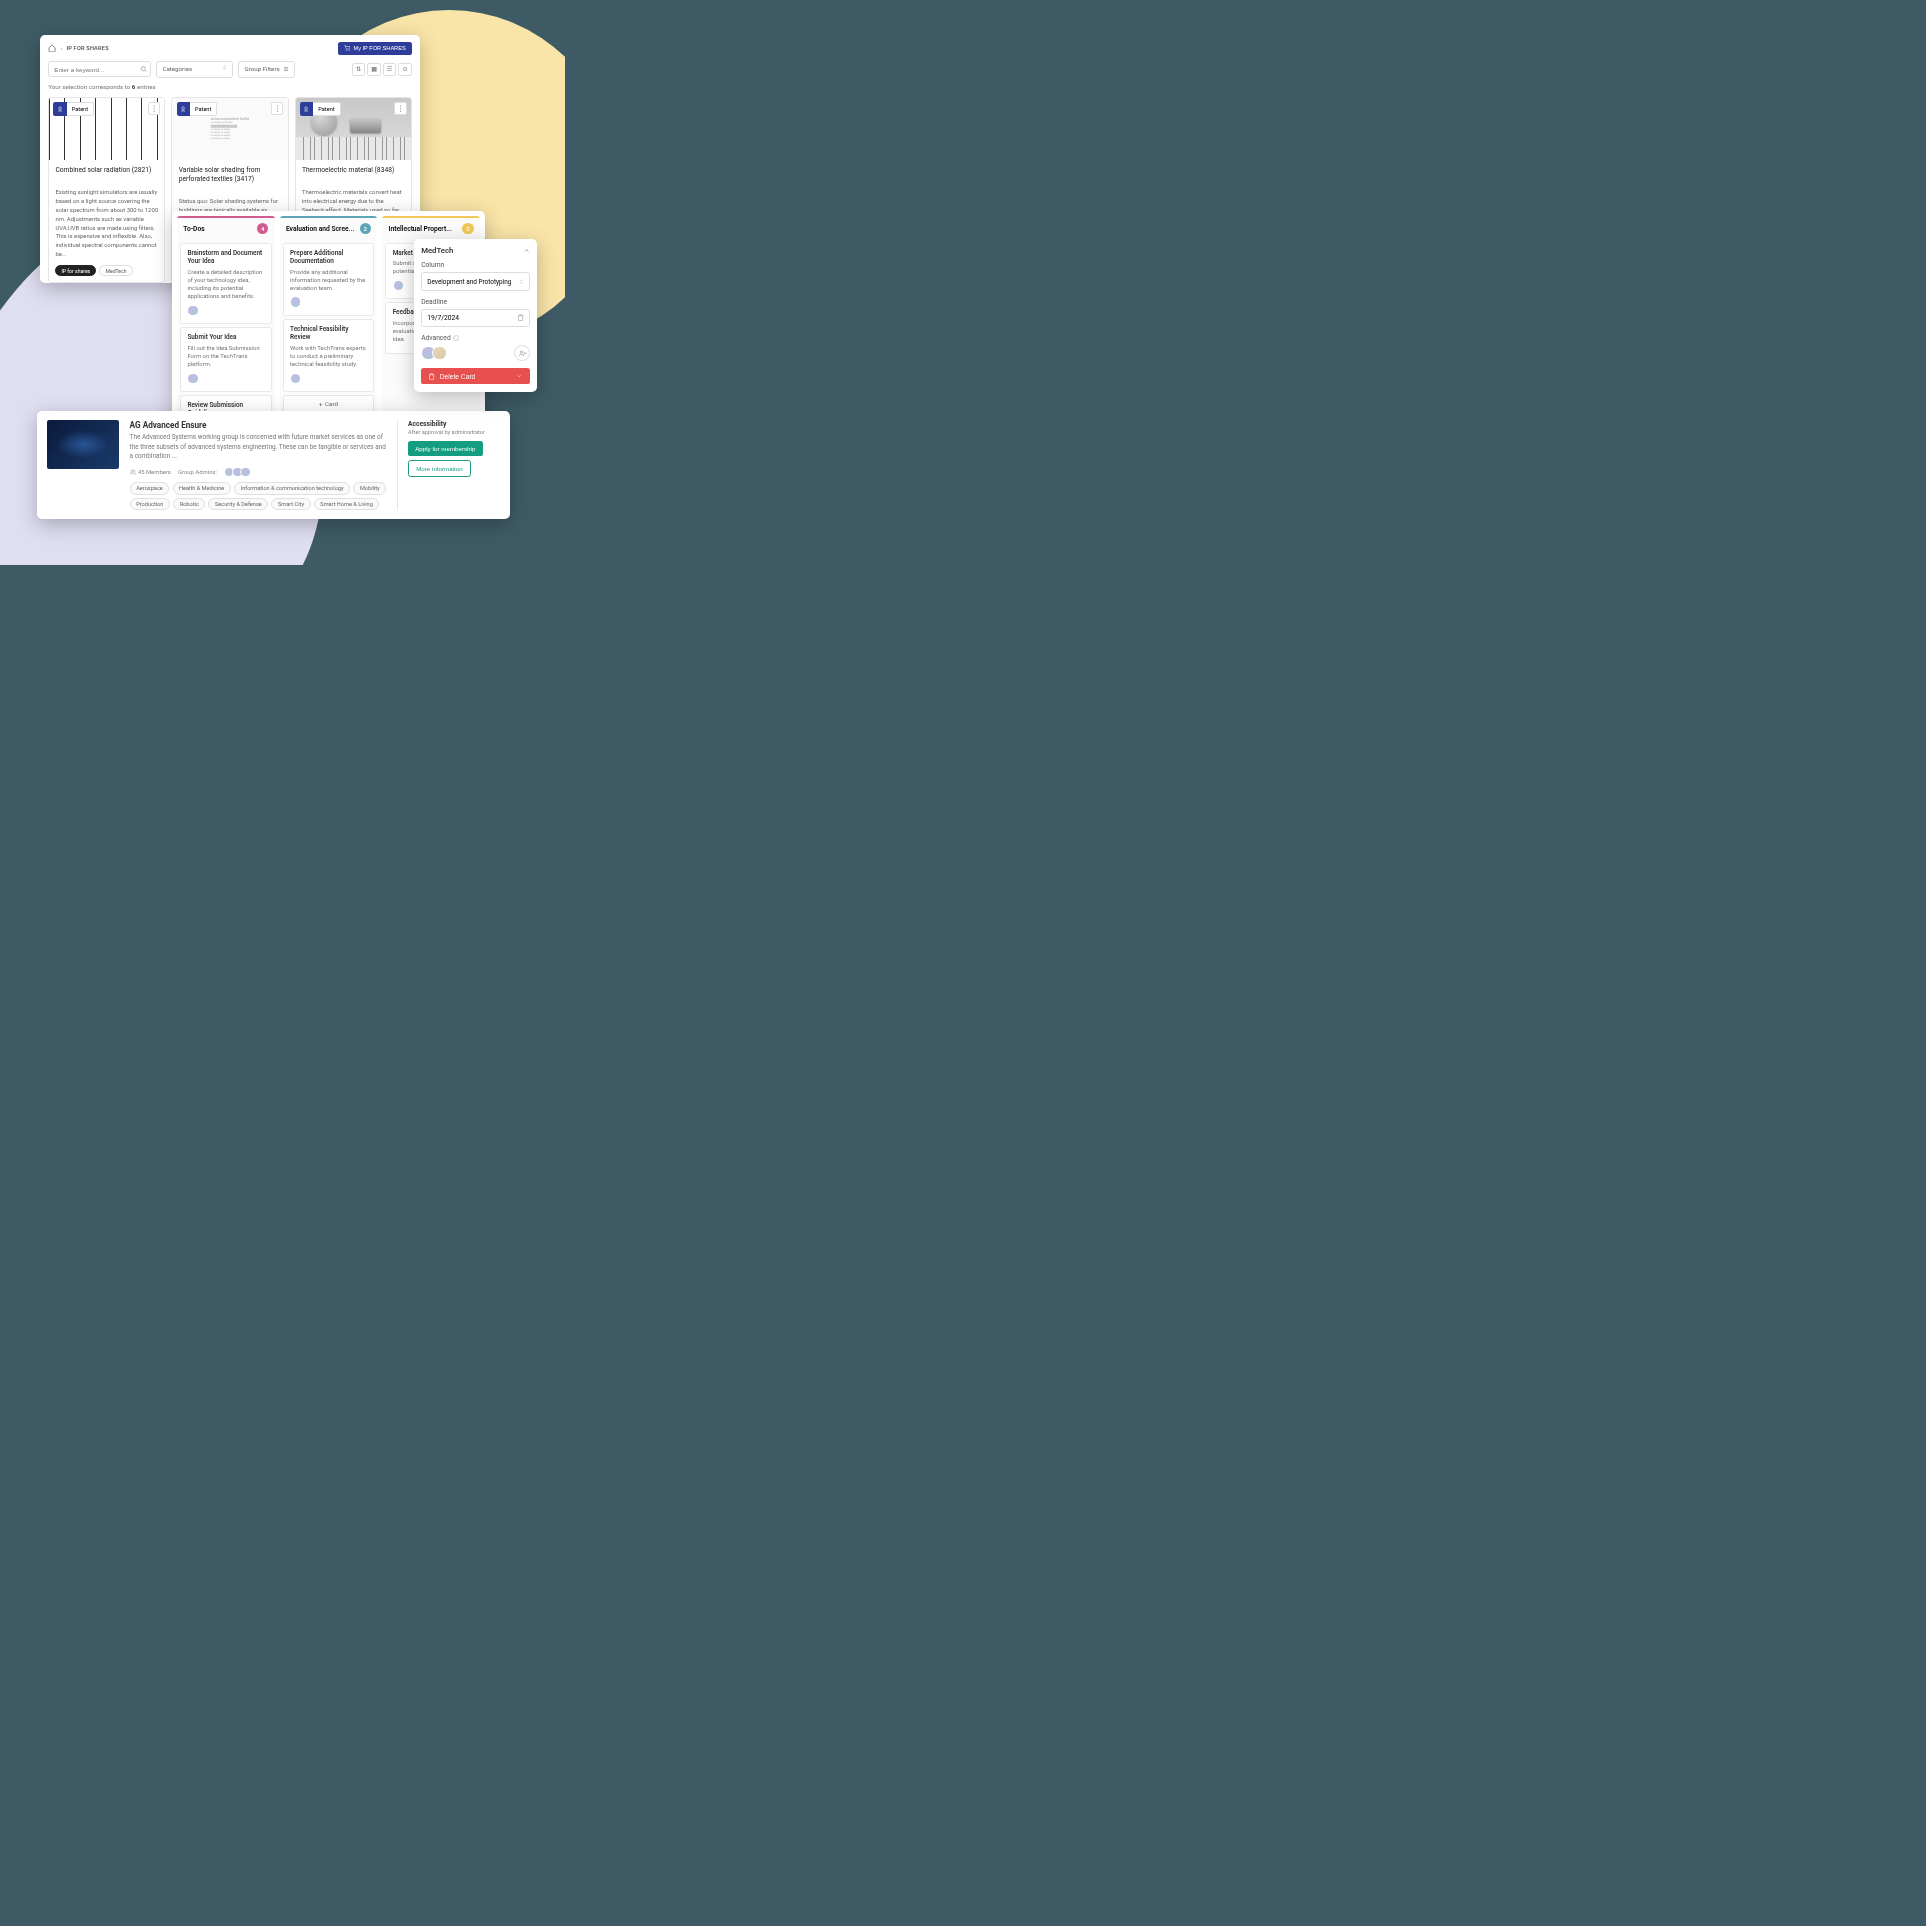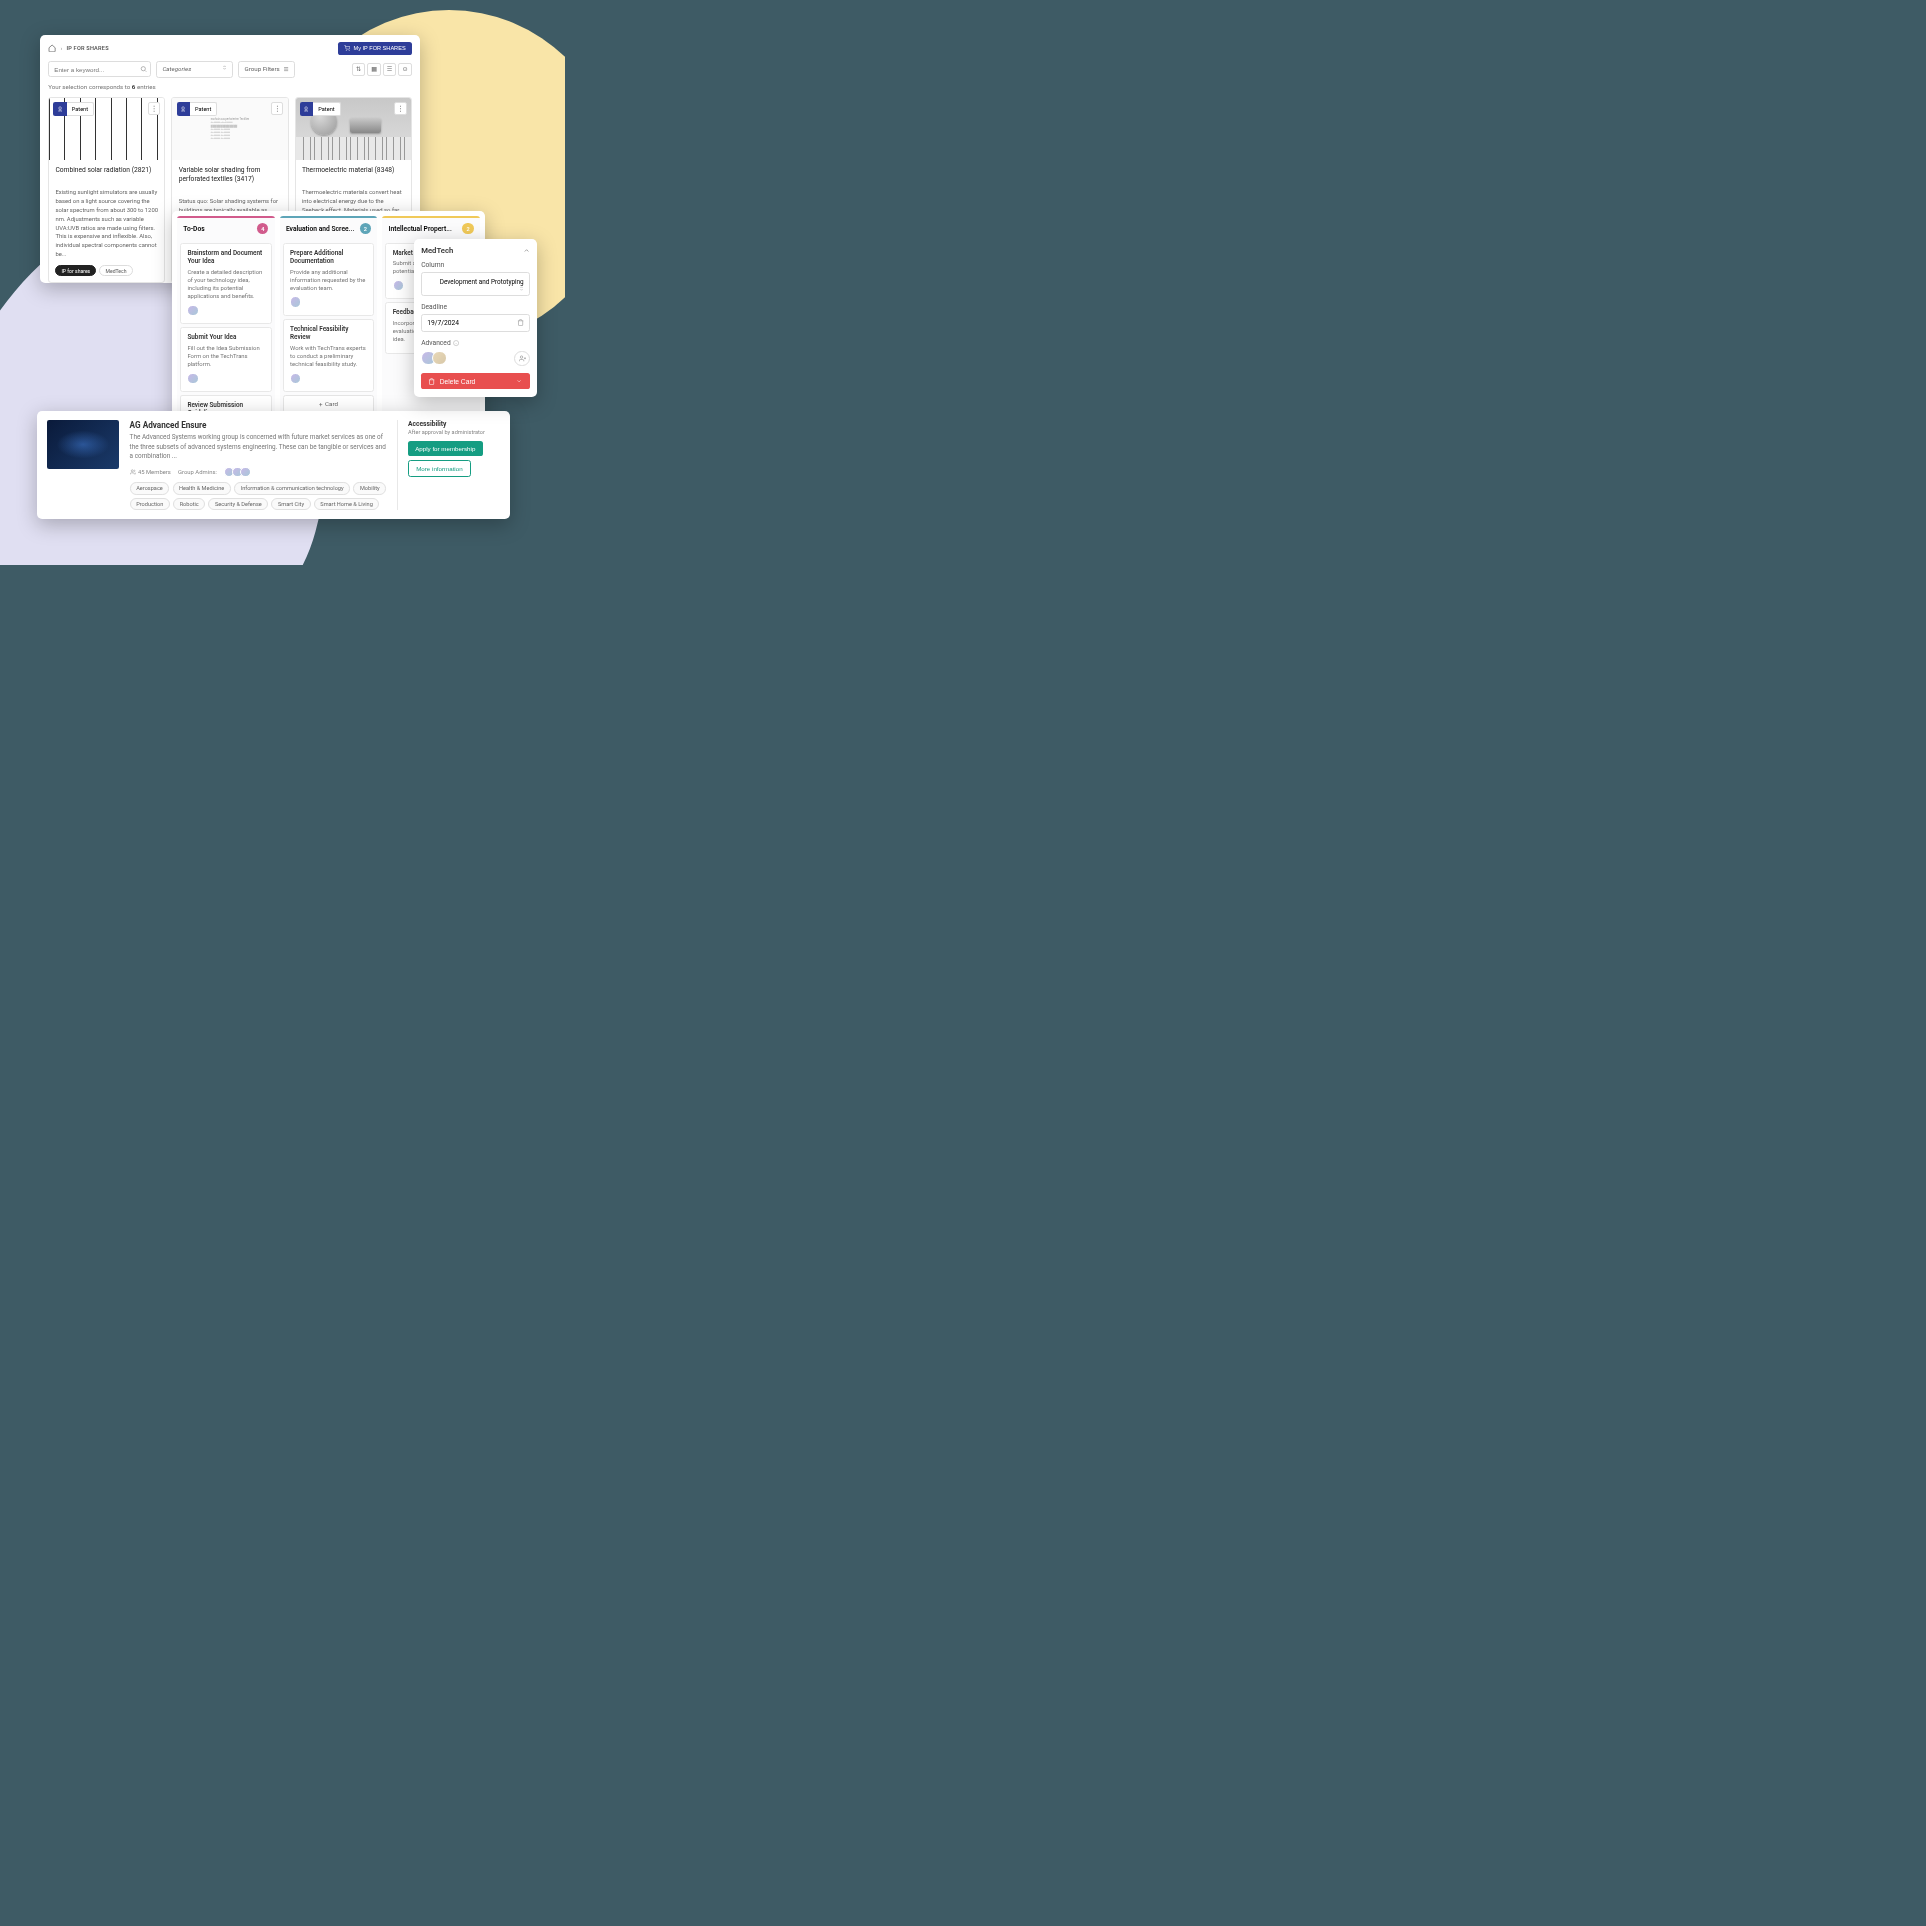--- a/index.html
+++ b/index.html
@@ -15,21 +15,21 @@
 .ip-header { display: flex; align-items: center; gap: 4.1px; margin-bottom: 6.2px; }
 .home-icon { width: 8.2px; height: 8.2px; color: #555; }
 .breadcrumb-sep { color: #999; font-size: 6.2px; }
 .breadcrumb-txt { font-size: 5.6px; font-weight: 600; color: #555; letter-spacing: 0.2px; }
 .my-ip-btn { margin-left: auto; background: #2e3d99; color: #fff; border: none; border-radius: 2.6px; padding: 3.1px 6.2px; font-size: 5.6px; font-weight: 500; display: flex; align-items: center; gap: 3.1px; cursor: pointer; }
 
 .filter-row { display: flex; gap: 5.1px; margin-bottom: 5.1px; align-items: center; }
 .search-wrap { position: relative; flex: 0 0 103px; }
 .search-wrap input { width: 100%; border: 0.5px solid #ddd; border-radius: 2.6px; padding: 3.6px 15.4px 3.6px 5.1px; font-size: 6.2px; }
 .search-wrap .mag { position: absolute; right: 4.1px; top: 50%; transform: translateY(-50%); color: #888; width: 7.2px; height: 7.2px; }
-.cat-select { flex: 0 0 77px; border: 0.5px solid #ddd; border-radius: 2.6px; padding: 3.6px 5.1px; font-size: 6.2px; color: #666; display: flex; justify-content: space-between; align-items: flex-start; cursor: pointer; font-style: italic; }
+.cat-select { flex: 0 0 77px; border: 0.5px solid #ddd; border-radius: 2.6px; padding: 3.6px 5.1px; font-size: 6.2px; color: #666; display: flex; justify-content: space-between; align-items: flex-start; cursor: pointer; }
 .more-filters { border: 0.5px solid #ddd; border-radius: 2.6px; padding: 3.6px 5.1px; font-size: 6.2px; color: #666; display: flex; align-items: center; gap: 3.1px; cursor: pointer; }
 .view-toggles { margin-left: auto; display: flex; gap: 2.1px; }
 .vt-btn { width: 13.4px; height: 13.4px; border: 0.5px solid #ddd; border-radius: 2.1px; display: flex; align-items: center; justify-content: center; font-size: 6.2px; color: #666; cursor: pointer; }
 
 .selection-txt { font-size: 6.2px; color: #777; margin-bottom: 6.2px; }
 .selection-txt b { color: #333; }
 
 .cards-row { display: flex; gap: 6.2px; }
 .ip-card { flex: 1; border: 0.5px solid #e5e5e5; border-radius: 3.1px; overflow: hidden; display: flex; flex-direction: column; }
 .card-top { position: relative; height: 62px; background: #f5f5f5; overflow: hidden; }
@@ -66,21 +66,21 @@
 .k-title { font-size: 6.4px; font-weight: 600; color: #333; margin-bottom: 2.1px; line-height: 1.3; }
 .k-desc { font-size: 5.9px; color: #777; line-height: 1.4; margin-bottom: 4.1px; }
 .avatar { width: 11.3px; height: 11.3px; border-radius: 50%; background: linear-gradient(135deg, #c8b8e8, #a8c8d8); border: 1px solid #fff; display: inline-block; }
 .add-card { text-align: center; padding: 4.1px; font-size: 6.2px; color: #666; cursor: pointer; border: 0.5px solid #e5e5e5; border-radius: 2.6px; margin: 3.1px; background: #fff; display: flex; align-items: center; justify-content: center; gap: 2.6px; }
 
 
 .details-panel { top: 239px; right: 28px; width: 123px; padding: 7.2px; z-index: 5; }
 .details-head { display: flex; justify-content: space-between; align-items: center; margin-bottom: 6.2px; }
 .details-head h3 { font-size: 7.7px; font-weight: 600; color: #333; }
 .d-label { font-size: 6.7px; color: #555; margin-bottom: 3.1px; }
-.d-select { border: 0.5px solid #ddd; border-radius: 2.6px; padding: 4.1px 5.1px; font-size: 6.4px; display: flex; justify-content: space-between; align-items: flex-end; margin-bottom: 7.2px; cursor: pointer; flex-direction: column; }
+.d-select { border: 0.5px solid #ddd; border-radius: 2.6px; padding: 4.1px 5.1px; font-size: 6.4px; display: flex; justify-content: space-between; align-items: center; margin-bottom: 7.2px; cursor: pointer; }
 .d-date-wrap { border: 0.5px solid #ddd; border-radius: 2.6px; padding: 4.1px 5.1px; font-size: 6.7px; display: flex; justify-content: space-between; align-items: flex-start; margin-bottom: 7.2px; }
 .members-row { display: flex; align-items: center; margin-bottom: 7.2px; }
 .members-avatars { display: flex; }
 .members-avatars .avatar { margin-right: -3.1px; width: 14.4px; height: 14.4px; }
 .add-member { margin-left: auto; width: 15.4px; height: 15.4px; border: 0.5px solid #ddd; border-radius: 50%; display: flex; align-items: center; justify-content: center; font-size: 6.7px; color: #888; cursor: pointer; }
 .delete-btn { background: #e84f4f; color: #fff; border: none; border-radius: 2.6px; padding: 4.6px 7.2px; font-size: 6.7px; font-weight: 500; display: flex; align-items: center; gap: 4.1px; cursor: pointer; width: 100%; }
 .delete-btn .chev { margin-left: auto; }
 
 
 .group-panel { bottom: 46px; left: 37px; width: 473px; padding: 9.2px 10.3px; display: flex; gap: 10.3px; }

